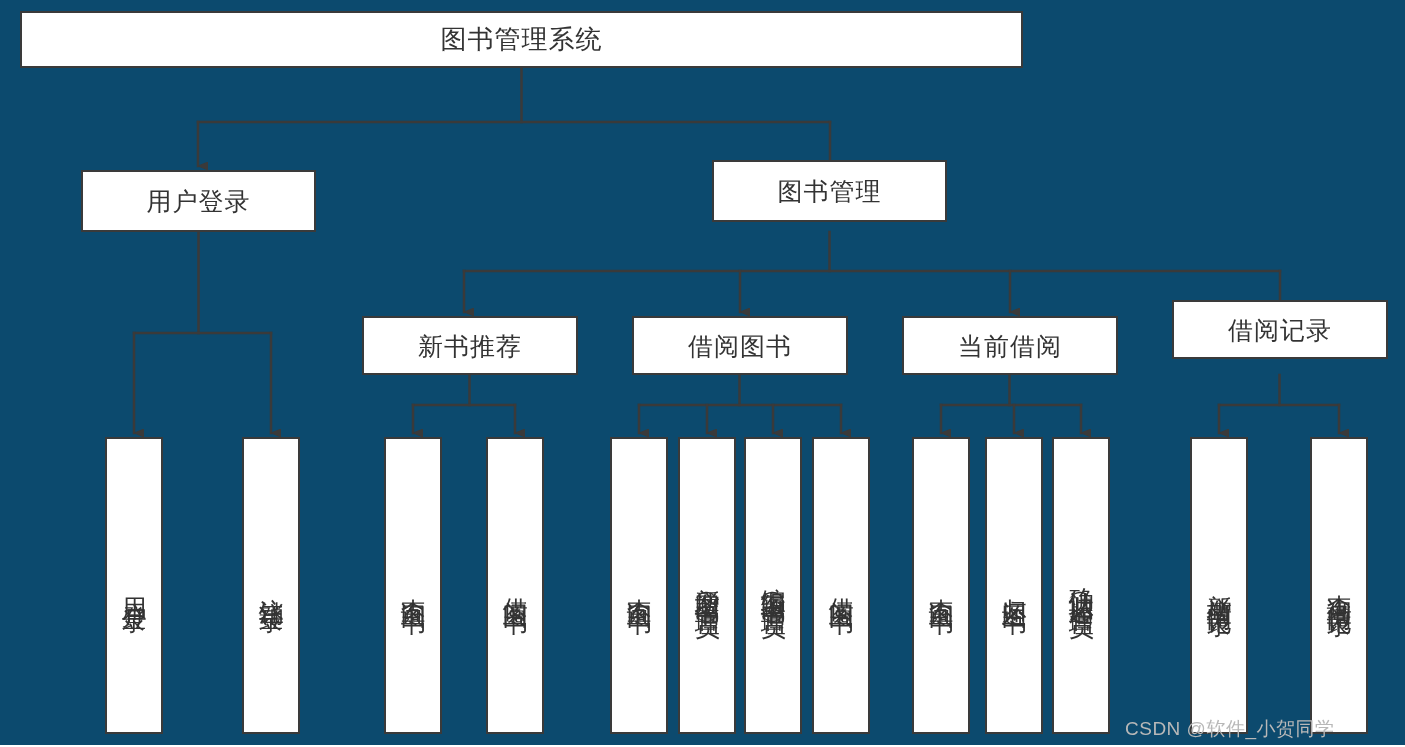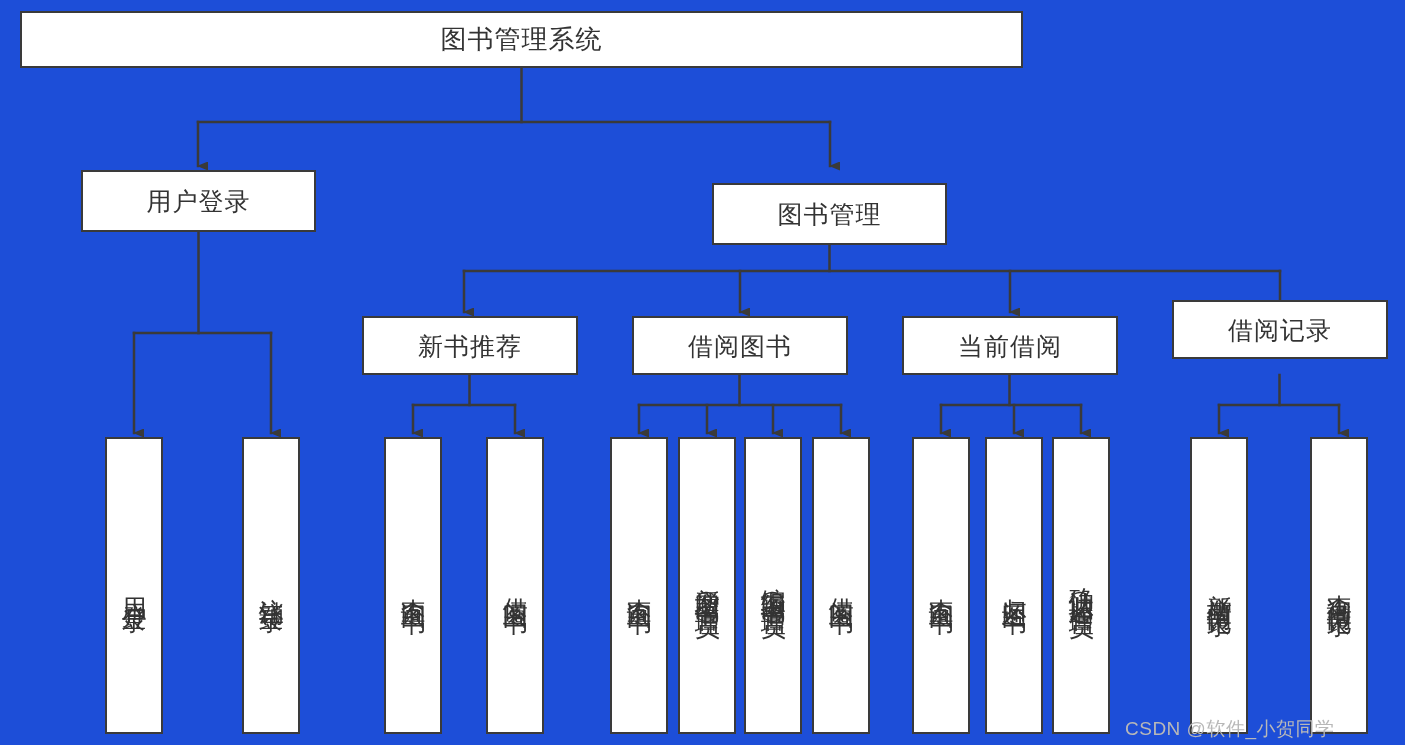--- a/index.html
+++ b/index.html
@@ -7,21 +7,21 @@
     padding: 0;
     background: #ffffff;
   }
   body {
     font-family: "Liberation Sans", "DejaVu Sans", sans-serif;
   }
   #canvas {
     position: relative;
     width: 1405px;
     height: 745px;
-    background: #1d4ed8;
+    background: #0c4a6e;
     overflow: hidden;
   }
   svg.wires {
     position: absolute;
     left: 0;
     top: 0;
     width: 1405px;
     height: 747px;
     pointer-events: none;
   }
@@ -123,21 +123,21 @@
     </g>
   </svg>
 
   <div class="node horiz" id="root-node" style="left:20px; top:11px; width:1003px; height:57px;">
     <span>图书管理系统</span>
   </div>
 
   <div class="node horiz" style="left:81px; top:170px; width:235px; height:62px;">
     <span>用户登录</span>
   </div>
-  <div class="node horiz" style="left:712px; top:183px; width:235px; height:62px;">
+  <div class="node horiz" style="left:712px; top:160px; width:235px; height:62px;">
     <span>图书管理</span>
   </div>
 
   <div class="node horiz" style="left:362px; top:316px; width:216px; height:59px;justify-content:center;">
     <span>新书推荐</span>
   </div>
   <div class="node horiz" style="left:632px; top:316px; width:216px; height:59px;">
     <span>借阅图书</span>
   </div>
   <div class="node horiz" style="left:902px; top:316px; width:216px; height:59px;">

